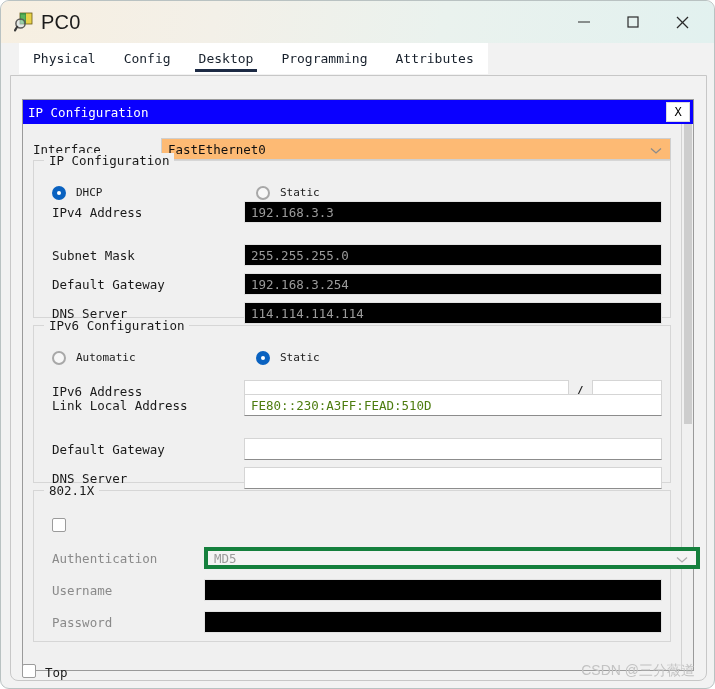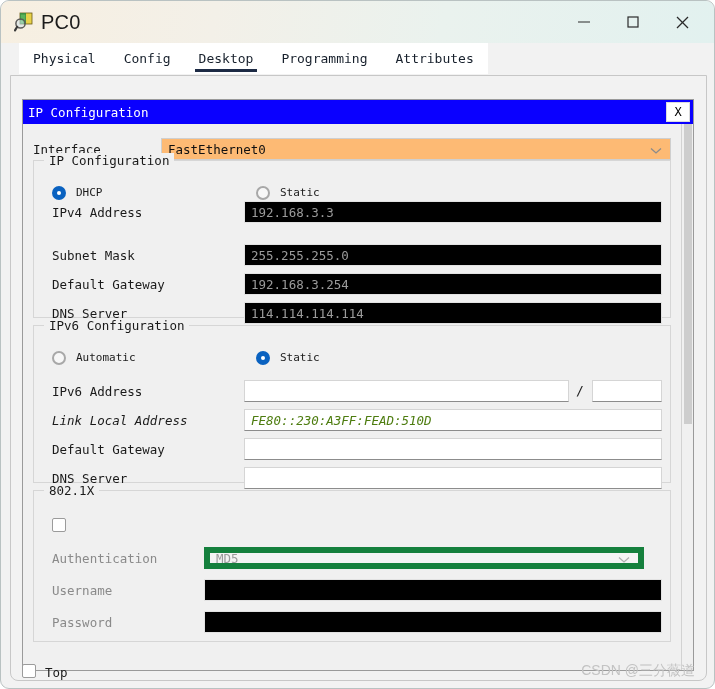--- a/index.html
+++ b/index.html
@@ -277,23 +277,23 @@
     margin-left: 6px;
     font-size: 12.5px;
     color: #4d7c0f;
     white-space: nowrap;
   }
   .finput.disabled .fval { color: #9b9b9b; }
 
   .fselect {
     position: absolute;
     left: 170px; top: 0;
-    width: 440px; height: 22px;
+    width: 496px; height: 22px;
     background: #f4f4f4;
-    border: 6px solid #15803d;
+    border: 4px solid #15803d;
     display: flex; align-items: center;
   }
   .fselect .fval { margin-left: 6px; font-size: 12.5px; color: #9b9b9b; }
 
   
   #ipv6-addr-main {
     position: absolute;
     left: 210px; top: 0;
     width: 325px; height: 22px;
     background: #ffffff;
@@ -485,21 +485,21 @@
             <span class="flabel">IPv6 Address</span>
             <div id="ipv6-addr-main">
               <span class="fval" style="margin-left:6px;line-height:20px;display:block;"></span>
             </div>
             <span id="ipv6-slash">/</span>
             <div id="ipv6-prefix">
               <span class="fval" style="margin-left:6px;line-height:20px;display:block;"></span>
             </div>
           </div>
 
-          <div class="frow" style="top:83px;font-style:italic;">
+          <div class="frow" style="top:68px;">
             <span class="flabel">Link Local Address</span>
             <div class="finput">
               <span class="fval">FE80::230:A3FF:FEAD:510D</span>
             </div>
           </div>
 
           <div class="frow" style="top:112px;">
             <span class="flabel">Default Gateway</span>
             <div class="finput">
               <span class="fval"></span>

